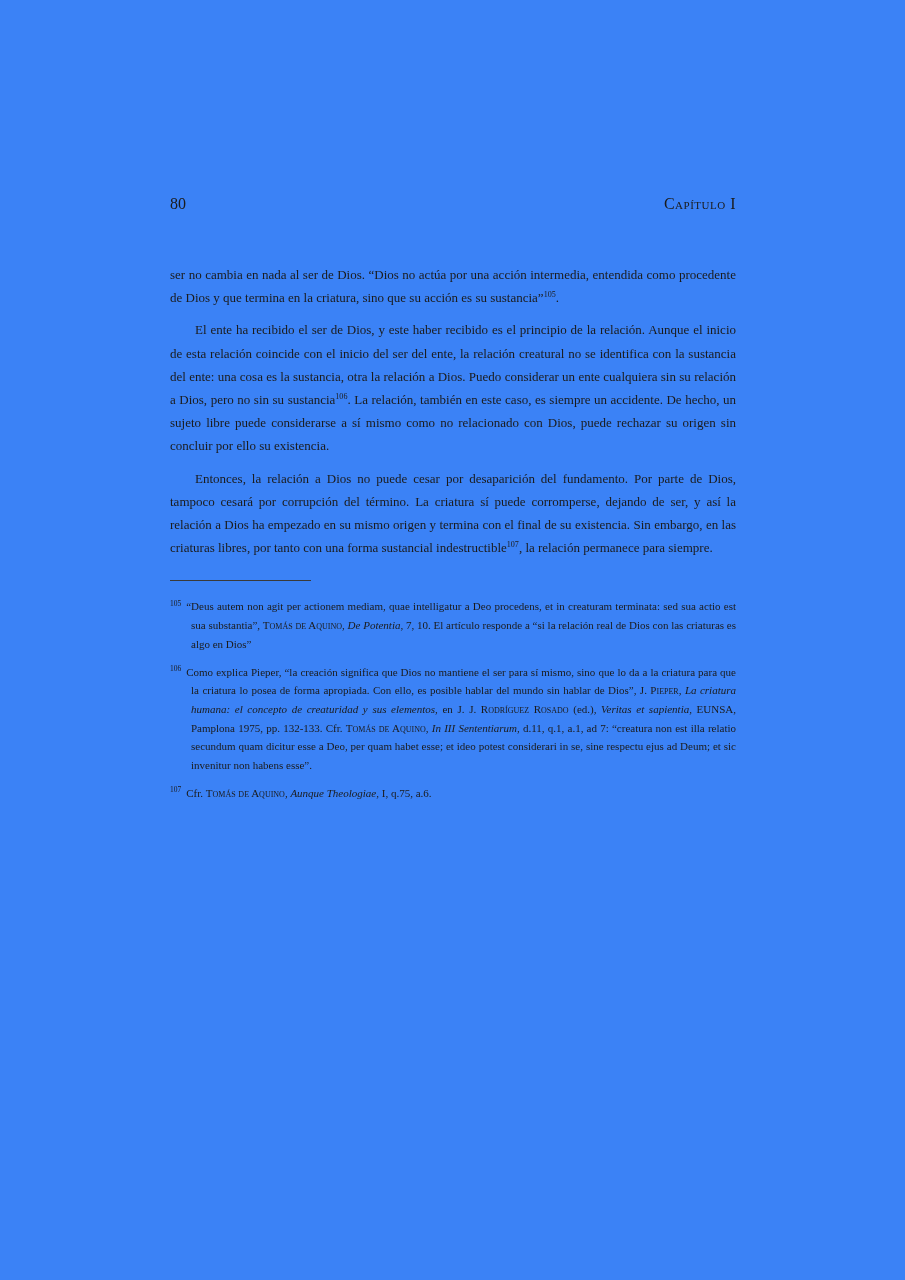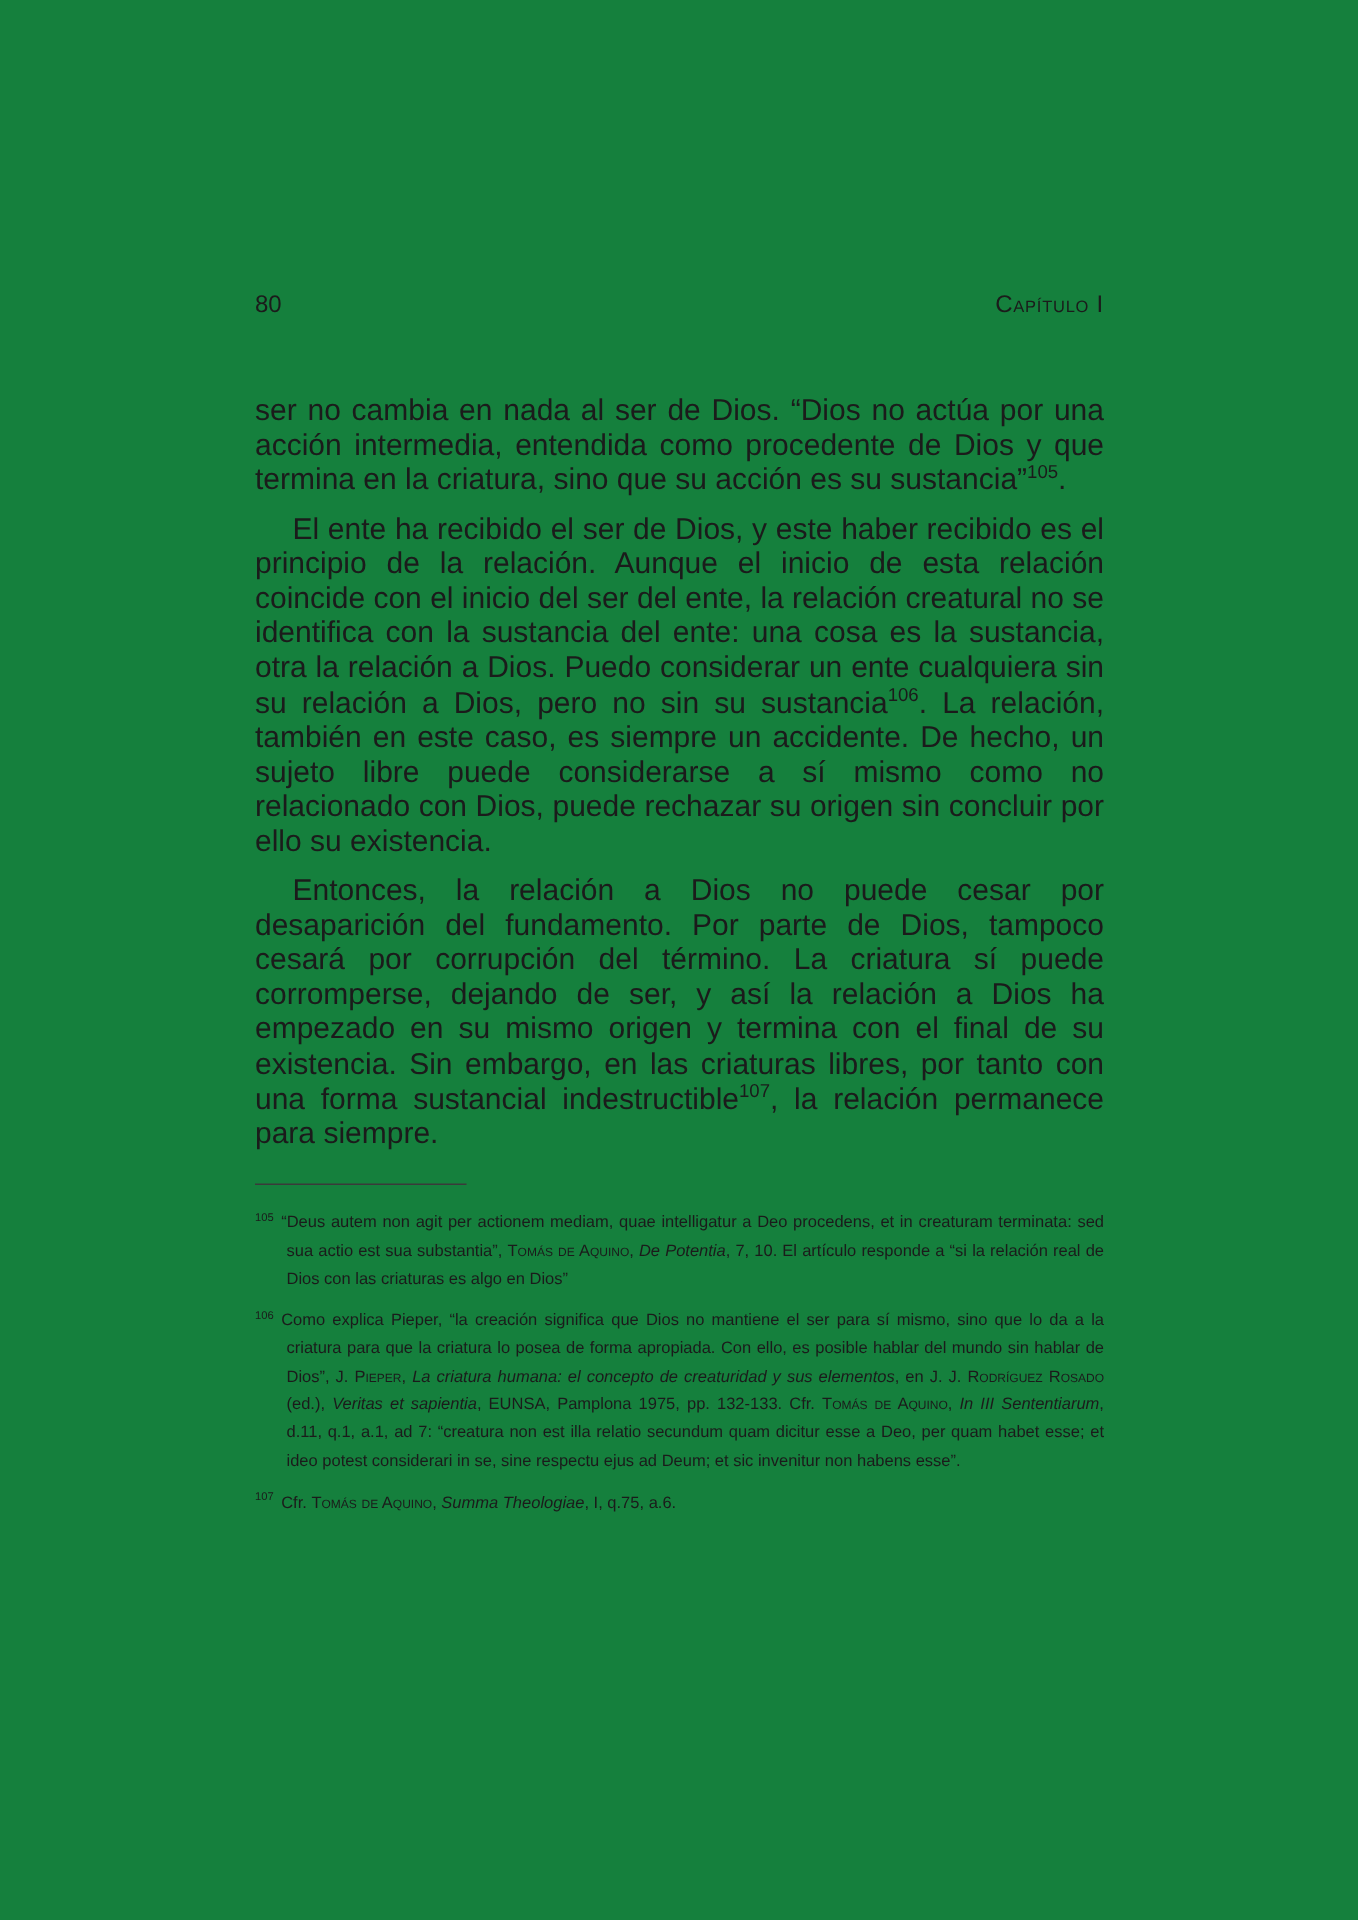--- a/index.html
+++ b/index.html
@@ -4,39 +4,39 @@
 <style>
   html, body {
     margin: 0;
     padding: 0;
     background: #ffffff;
   }
   .page {
     position: relative;
     width: 905px;
     height: 1280px;
-    background: #15803d;
+    background: #3b82f6;
     box-sizing: border-box;
     padding: 195px 169px 0 170px;
-    font-family: Liberation Sans, sans-serif;
+    font-family: Liberation Serif, serif;
     color: #1b1b1b;
   }
   .page-header {
     display: flex;
     justify-content: space-between;
     align-items: baseline;
     font-size: 16px;
     margin-bottom: 50px;
   }
   .chapter {
     font-variant: small-caps;
     letter-spacing: 0.5px;
   }
   .body-text {
-    font-size: 20px;
+    font-size: 13px;
     line-height: 23.2px;
     text-align: justify;
   }
   .para {
     margin: 0 0 9px 0;
     text-indent: 25px;
   }
   .para.no-indent {
     text-indent: 0;
   }
@@ -93,17 +93,17 @@
   <hr class="footnote-rule">
 
   <section class="footnotes">
     <div class="footnote">
       <span class="fn-num">105</span><span class="fn-text"><span>“Deus autem non agit per actionem mediam, quae intelligatur a Deo procedens, et in creaturam terminata: sed sua actio est sua substantia”, </span><span class="sc">Tomás de Aquino</span><span>, </span><span class="i">De Potentia</span><span>, 7, 10. El artículo responde a “si la relación real de Dios con las criaturas es algo en Dios”</span></span>
     </div>
     <div class="footnote">
       <span class="fn-num">106</span><span class="fn-text"><span>Como explica Pieper, “la creación significa que Dios no mantiene el ser para sí mismo, sino que lo da a la criatura para que la criatura lo posea de forma apropiada. Con ello, es posible hablar del mundo sin hablar de Dios”, J. </span><span class="sc">Pieper</span><span>, </span><span class="i">La criatura humana: el concepto de creaturidad y sus elementos</span><span>, en J. J. </span><span class="sc">Rodríguez Rosado</span><span> (ed.), </span><span class="i">Veritas et sapientia</span><span>, EUNSA, Pamplona 1975, pp. 132-133. Cfr. </span><span class="sc">Tomás de Aquino</span><span>, </span><span class="i">In III Sententiarum</span><span>, d.11, q.1, a.1, ad 7: “creatura non est illa relatio secundum quam dicitur esse a Deo, per quam habet esse; et ideo potest considerari in se, sine respectu ejus ad Deum; et sic invenitur non habens esse”.</span></span>
     </div>
     <div class="footnote">
-      <span class="fn-num">107</span><span class="fn-text"><span>Cfr. </span><span class="sc">Tomás de Aquino</span><span>, </span><span class="i">Summa Theologiae</span><span>, I, q.75, a.6.</span></span>
+      <span class="fn-num">107</span><span class="fn-text"><span>Cfr. </span><span class="sc">Tomás de Aquino</span><span>, </span><span class="i">Aunque Theologiae</span><span>, I, q.75, a.6.</span></span>
     </div>
   </section>
 
 </div>
 
 </body></html>

